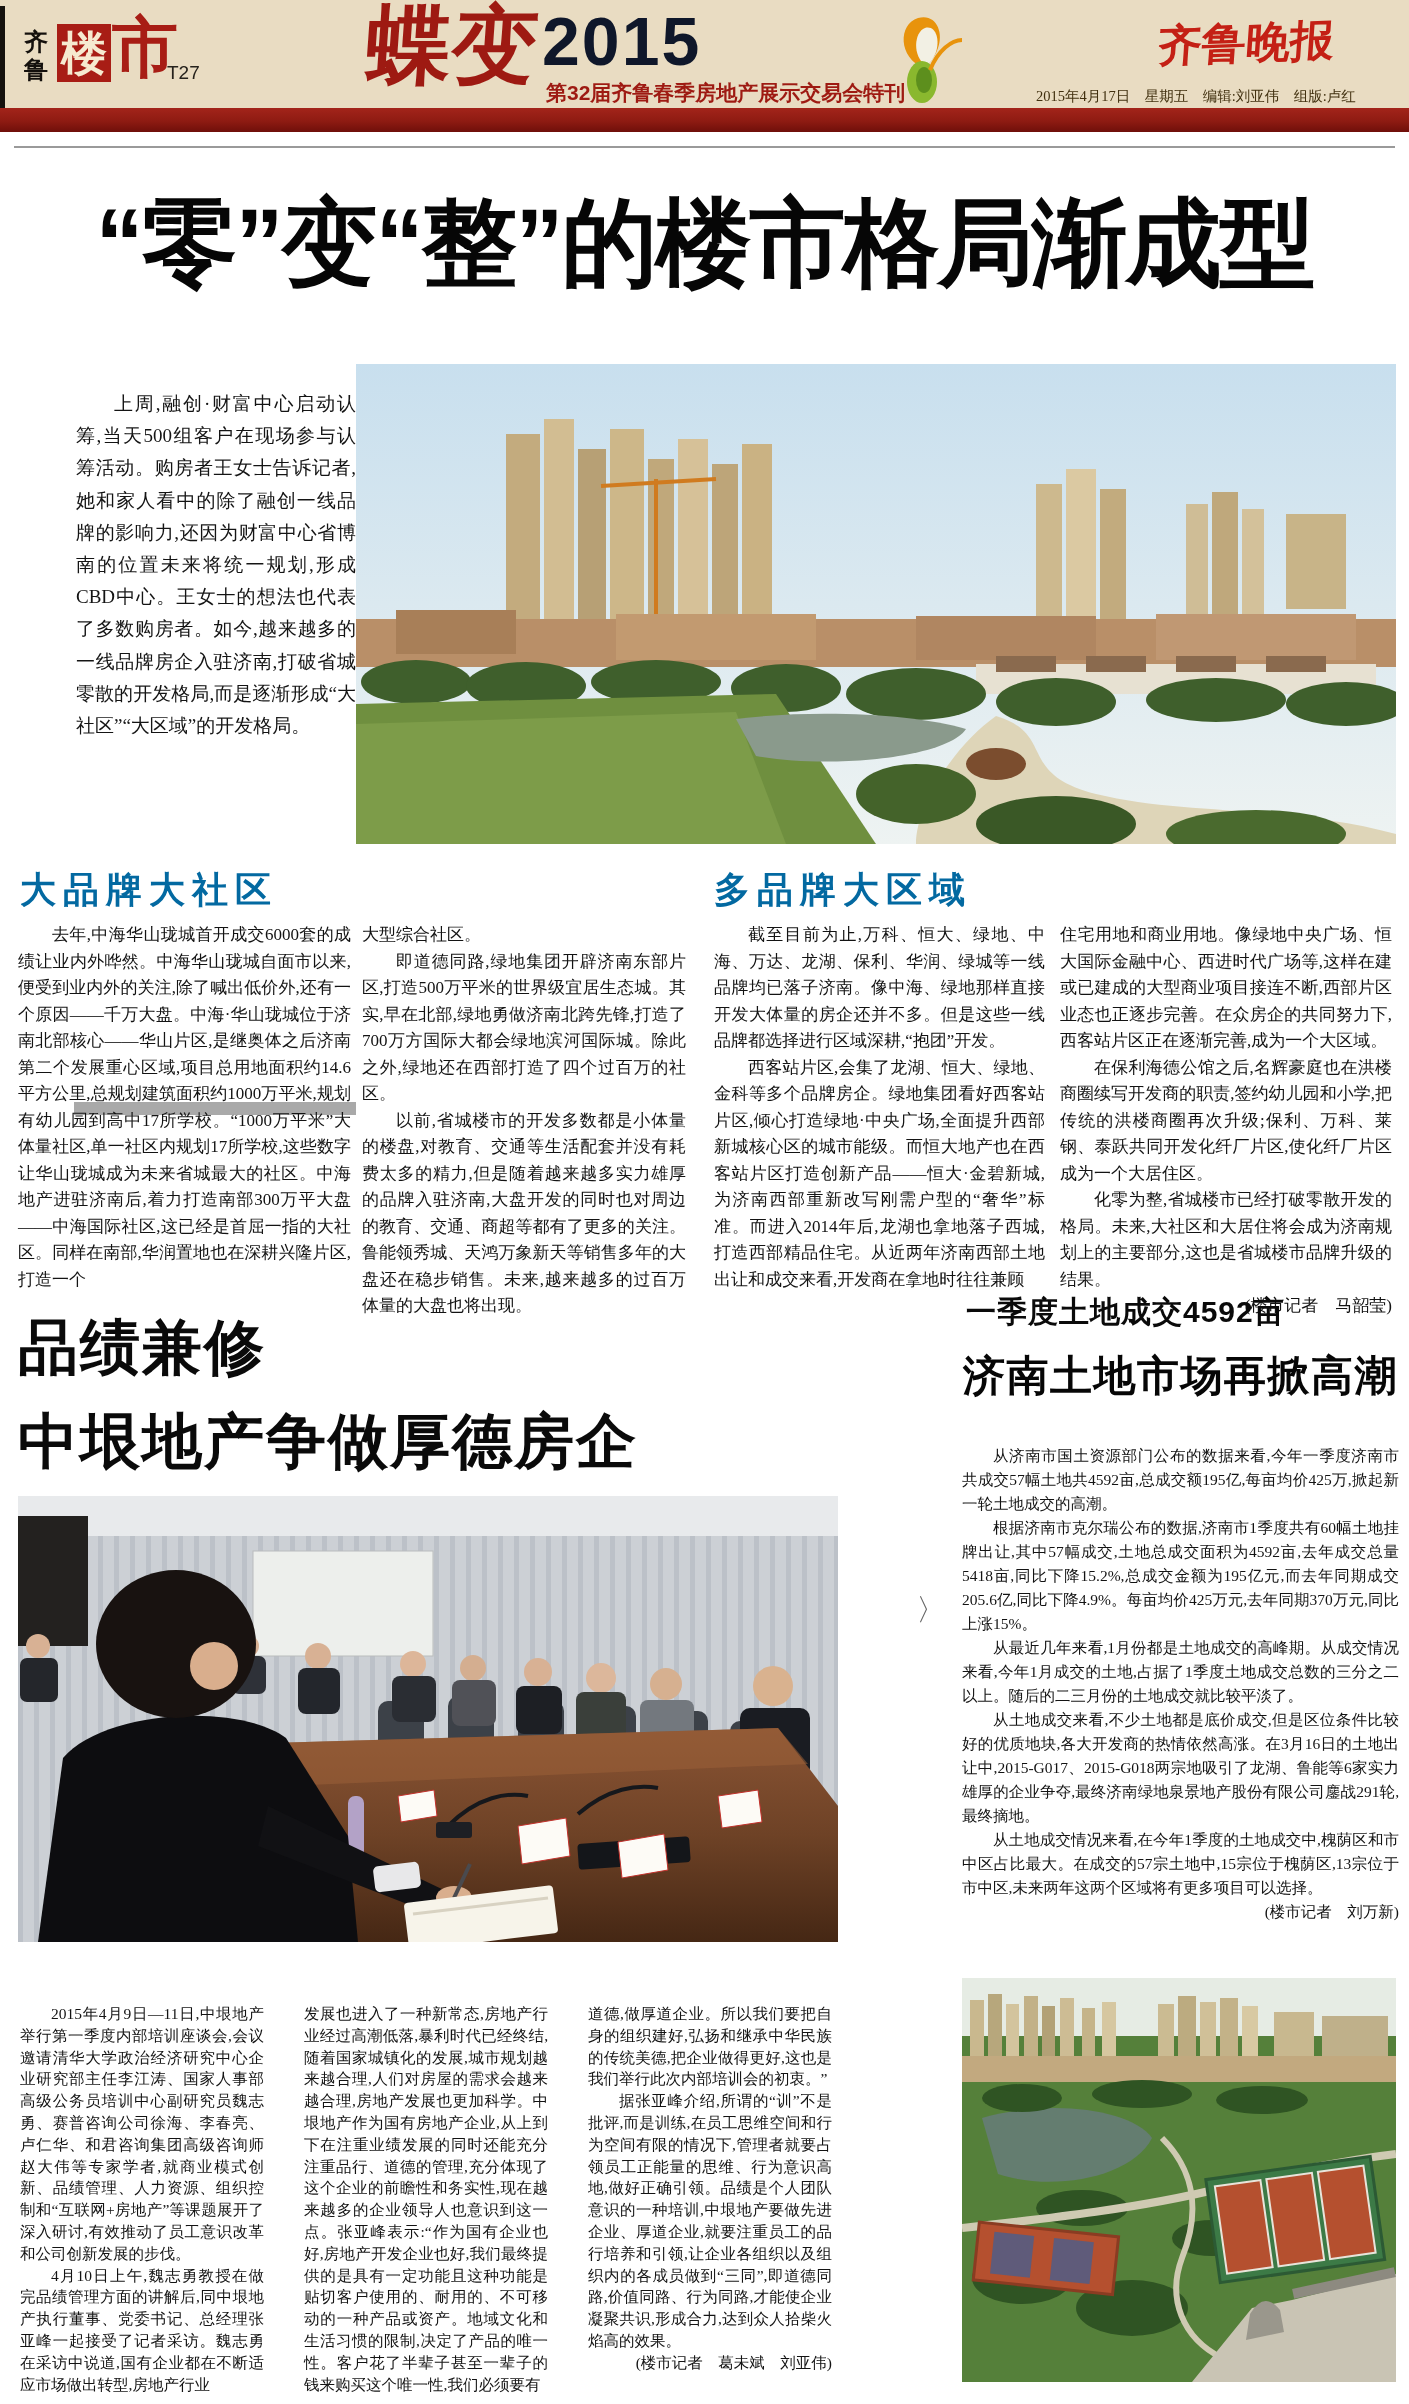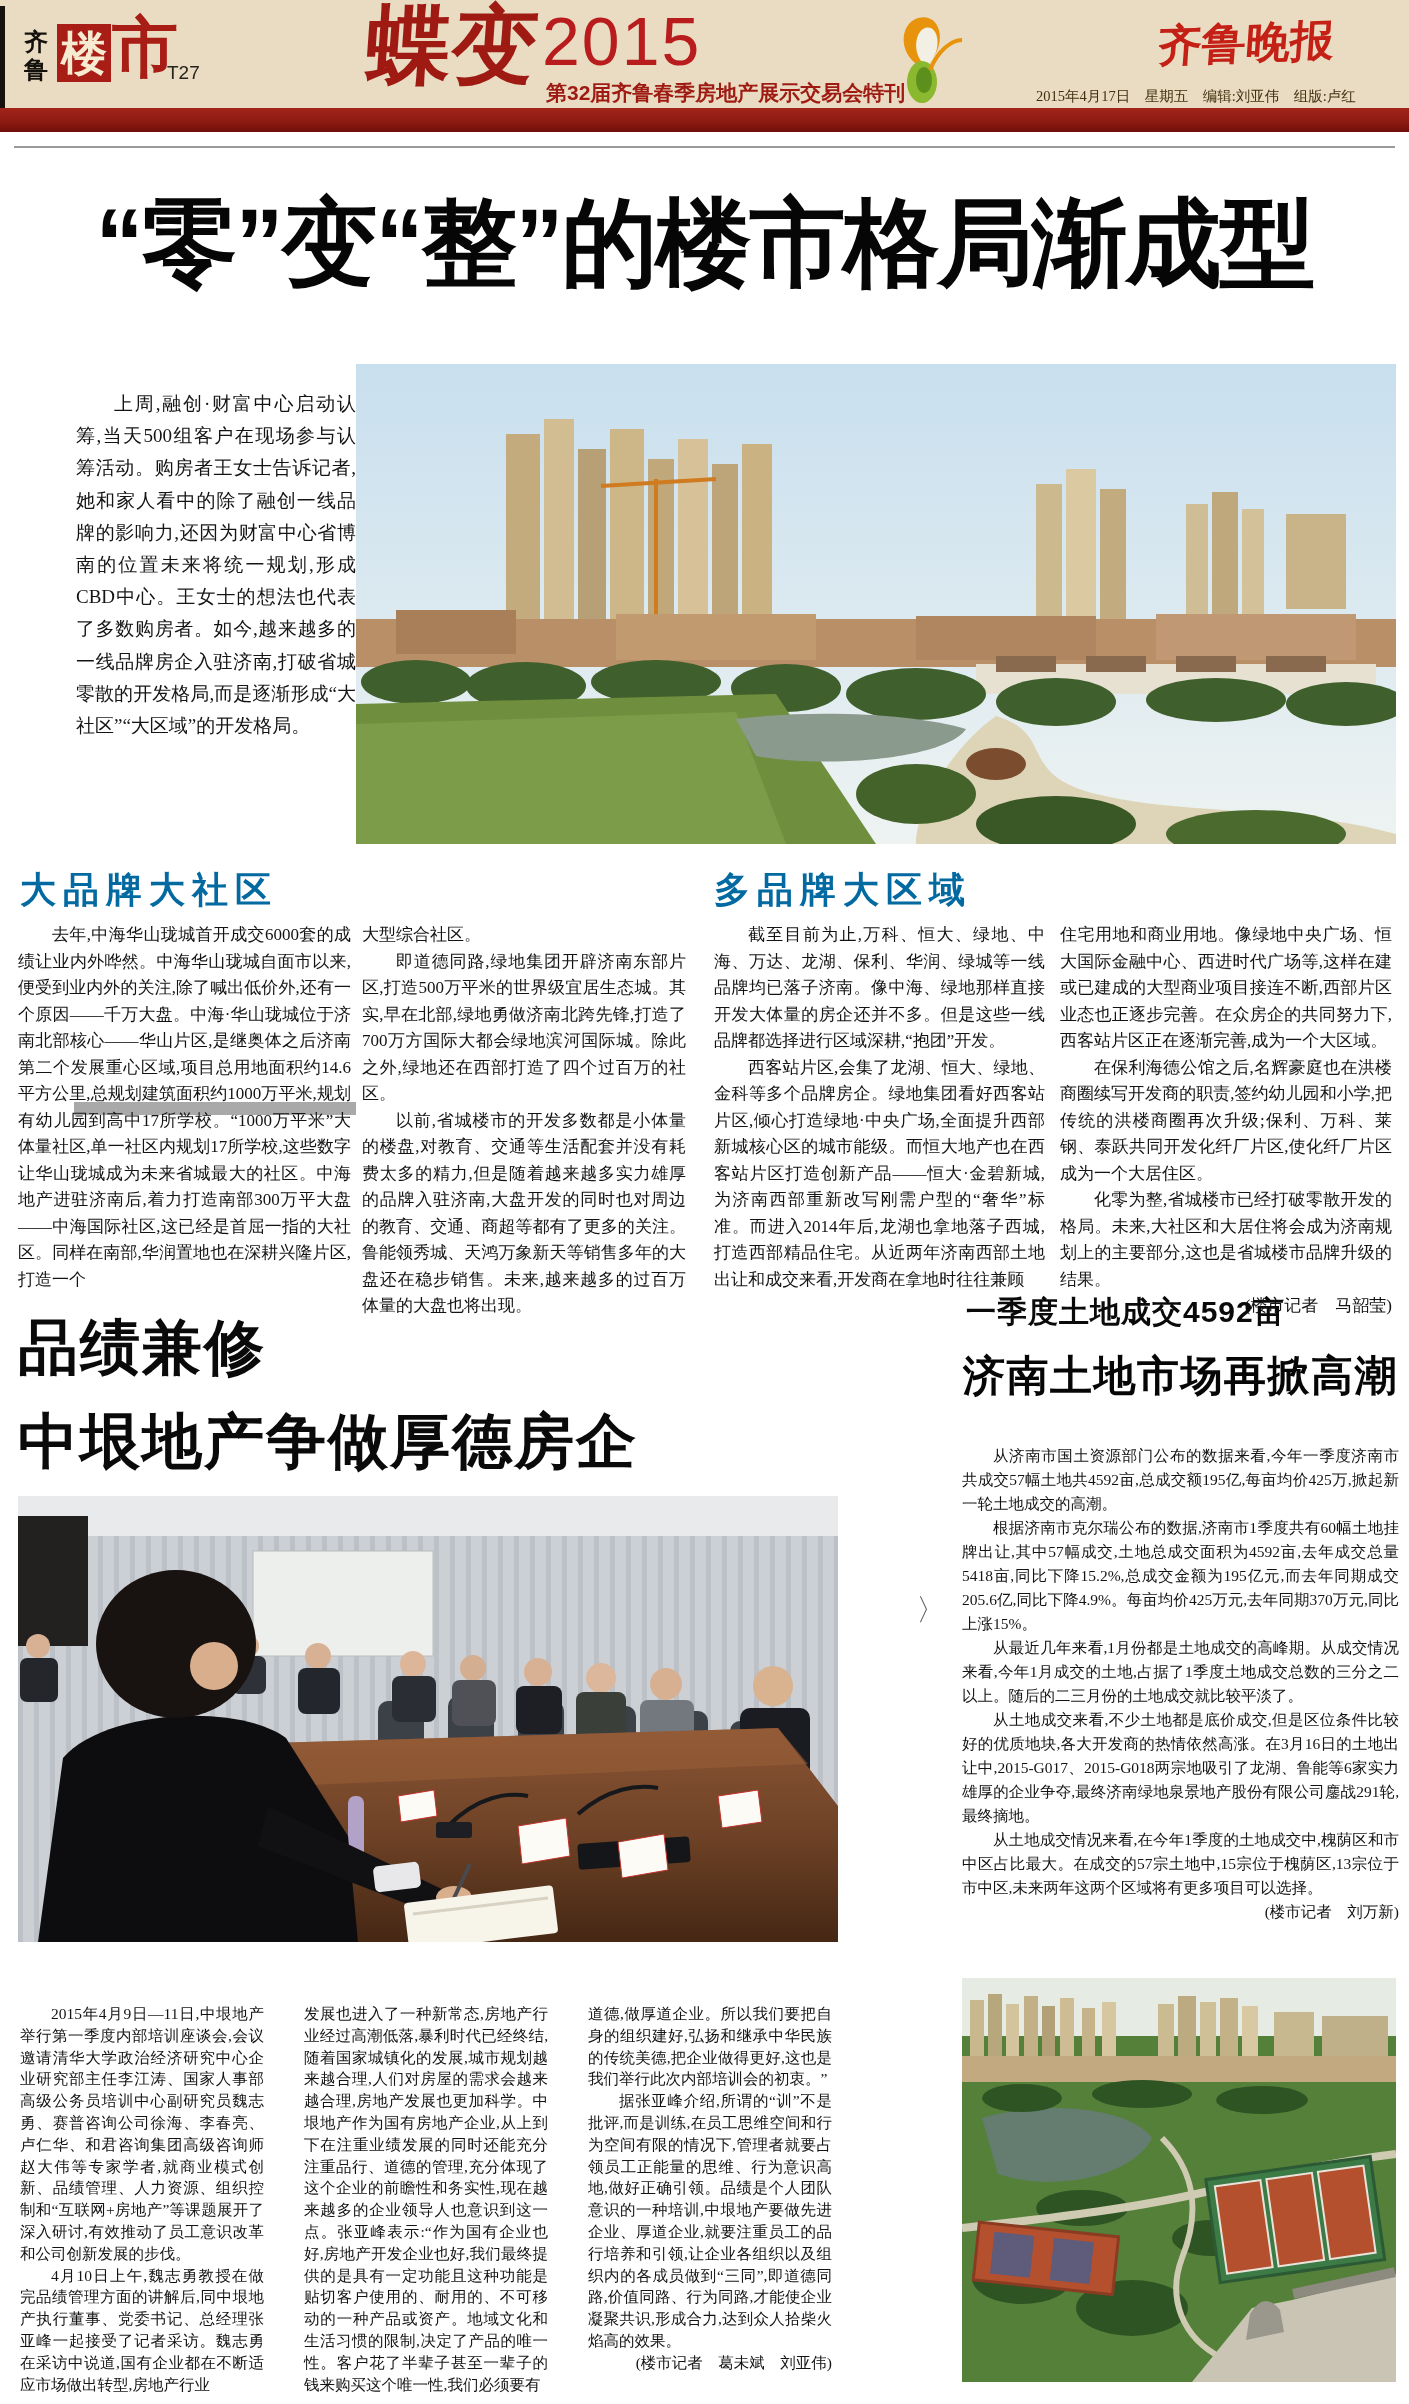--- a/index.html
+++ b/index.html
@@ -13,22 +13,22 @@
   .edge-strip{left:0;top:6px;width:5px;height:112px;background:#15120e;}
   .qilu-vert{left:24px;top:28px;width:30px;font-family:"Liberation Sans",sans-serif;
              font-weight:900;font-size:24px;line-height:28px;color:#14100c;}
   .lou-box{left:57px;top:24px;width:54px;height:58px;background:#a81d15;color:#f6ead0;
            font-family:"Liberation Sans",sans-serif;font-weight:900;font-size:46px;line-height:58px;text-align:center;}
   .shi-char{left:112px;top:12px;font-family:"Liberation Sans",sans-serif;font-weight:900;
             font-size:66px;color:#a81d15;line-height:70px;}
   .t27{left:167px;top:62px;font-family:"Liberation Sans",sans-serif;font-size:19px;color:#26221c;}
   .brand-callig{left:366px;top:-6px;font-family:"Liberation Serif",serif;font-weight:900;
                 font-size:86px;line-height:104px;color:#9e1a12;transform:skewX(-4deg);}
-  .brand-year{left:542px;top:2px;font-family:"Liberation Sans",sans-serif;font-weight:400;
-              font-size:68px;color:#b91c1c;letter-spacing:2px;}
+  .brand-year{left:542px;top:2px;font-family:"Liberation Sans",sans-serif;font-weight:700;
+              font-size:68px;color:#0f172a;letter-spacing:2px;}
   .brand-sub{left:546px;top:79px;font-family:"Liberation Sans",sans-serif;font-weight:700;
              font-size:21px;color:#9e1a12;}
   .paper-name{left:1158px;top:14px;font-family:"Liberation Serif",serif;font-weight:900;
               font-size:44px;color:#c42015;transform:skewX(-6deg) rotate(-2deg);}
   .dateline{left:1036px;top:87px;font-size:14.5px;color:#41300f;font-family:"Liberation Serif",serif;}
   .red-bar{left:0;top:108px;width:1409px;height:24px;
            background:linear-gradient(#a3241a,#8e1b12 55%,#6f0f0a);}
   .thin-rule{left:14px;top:146px;width:1381px;height:2px;background:#9a9a9a;}
 
   

